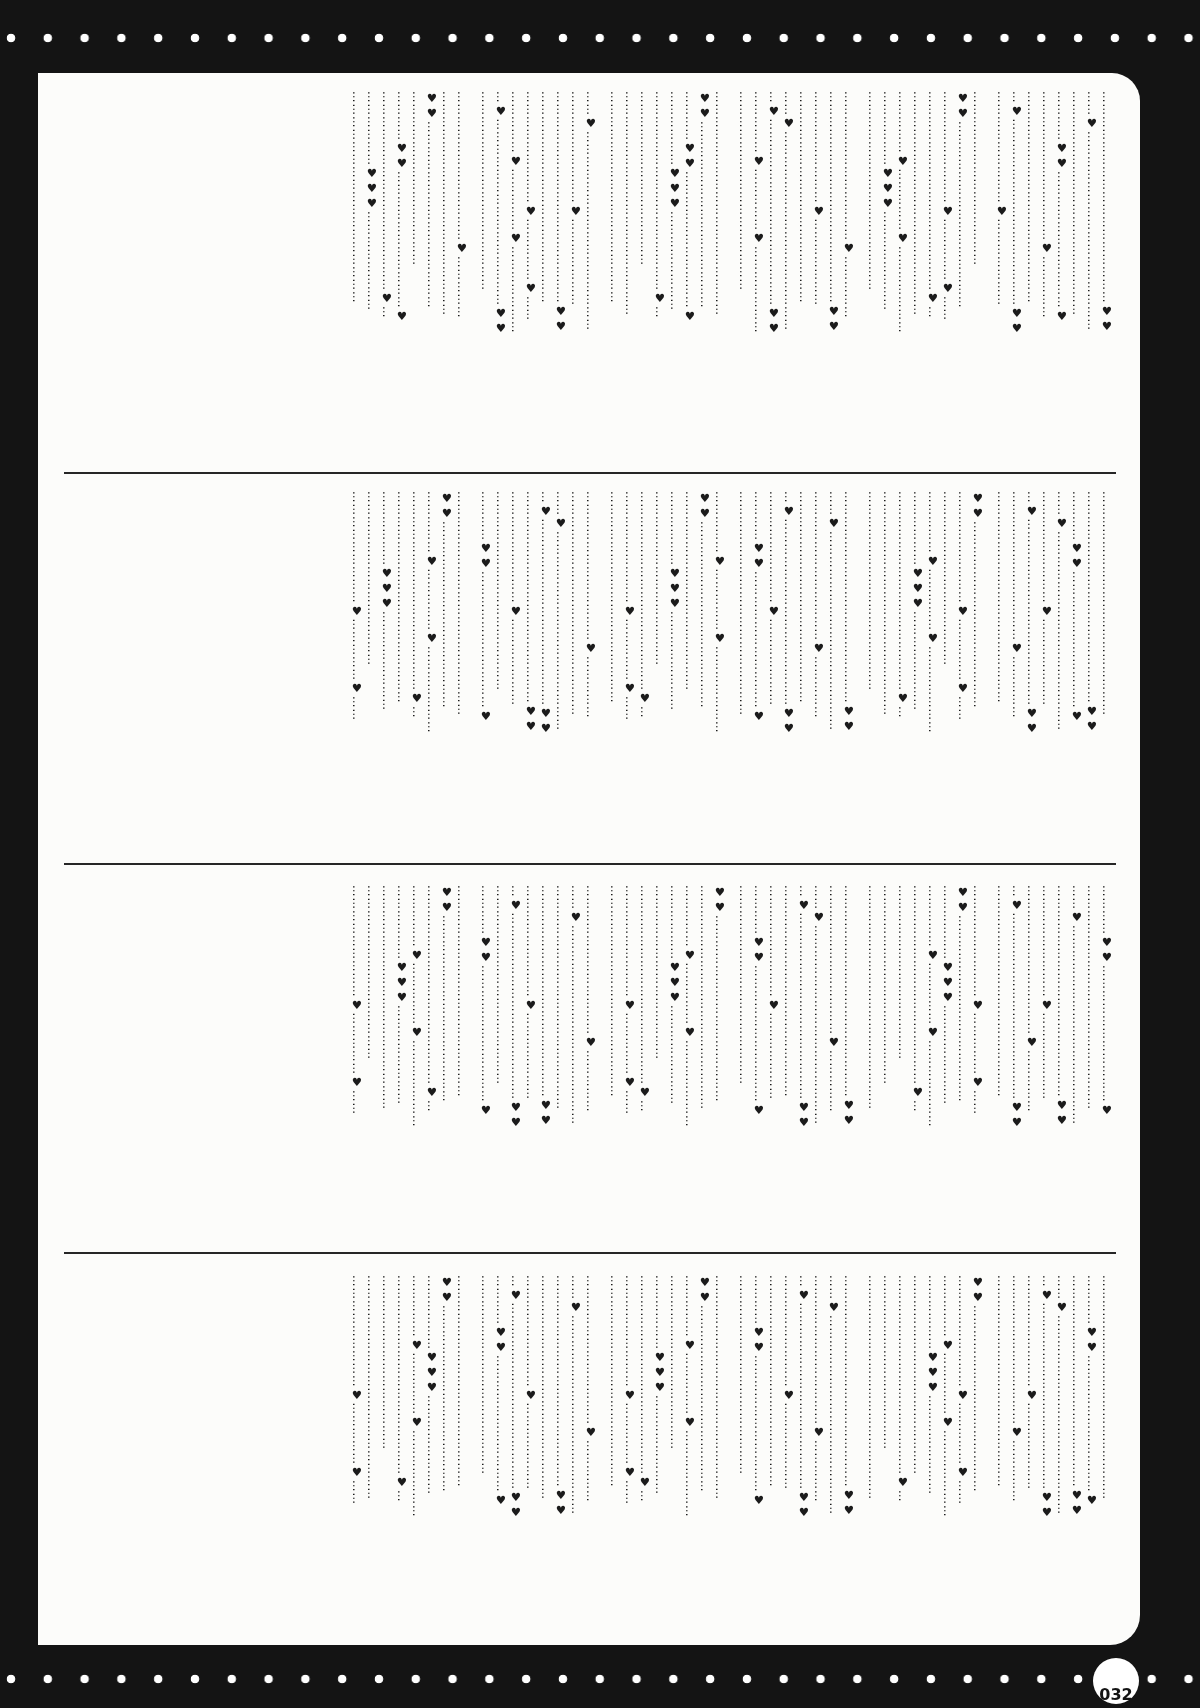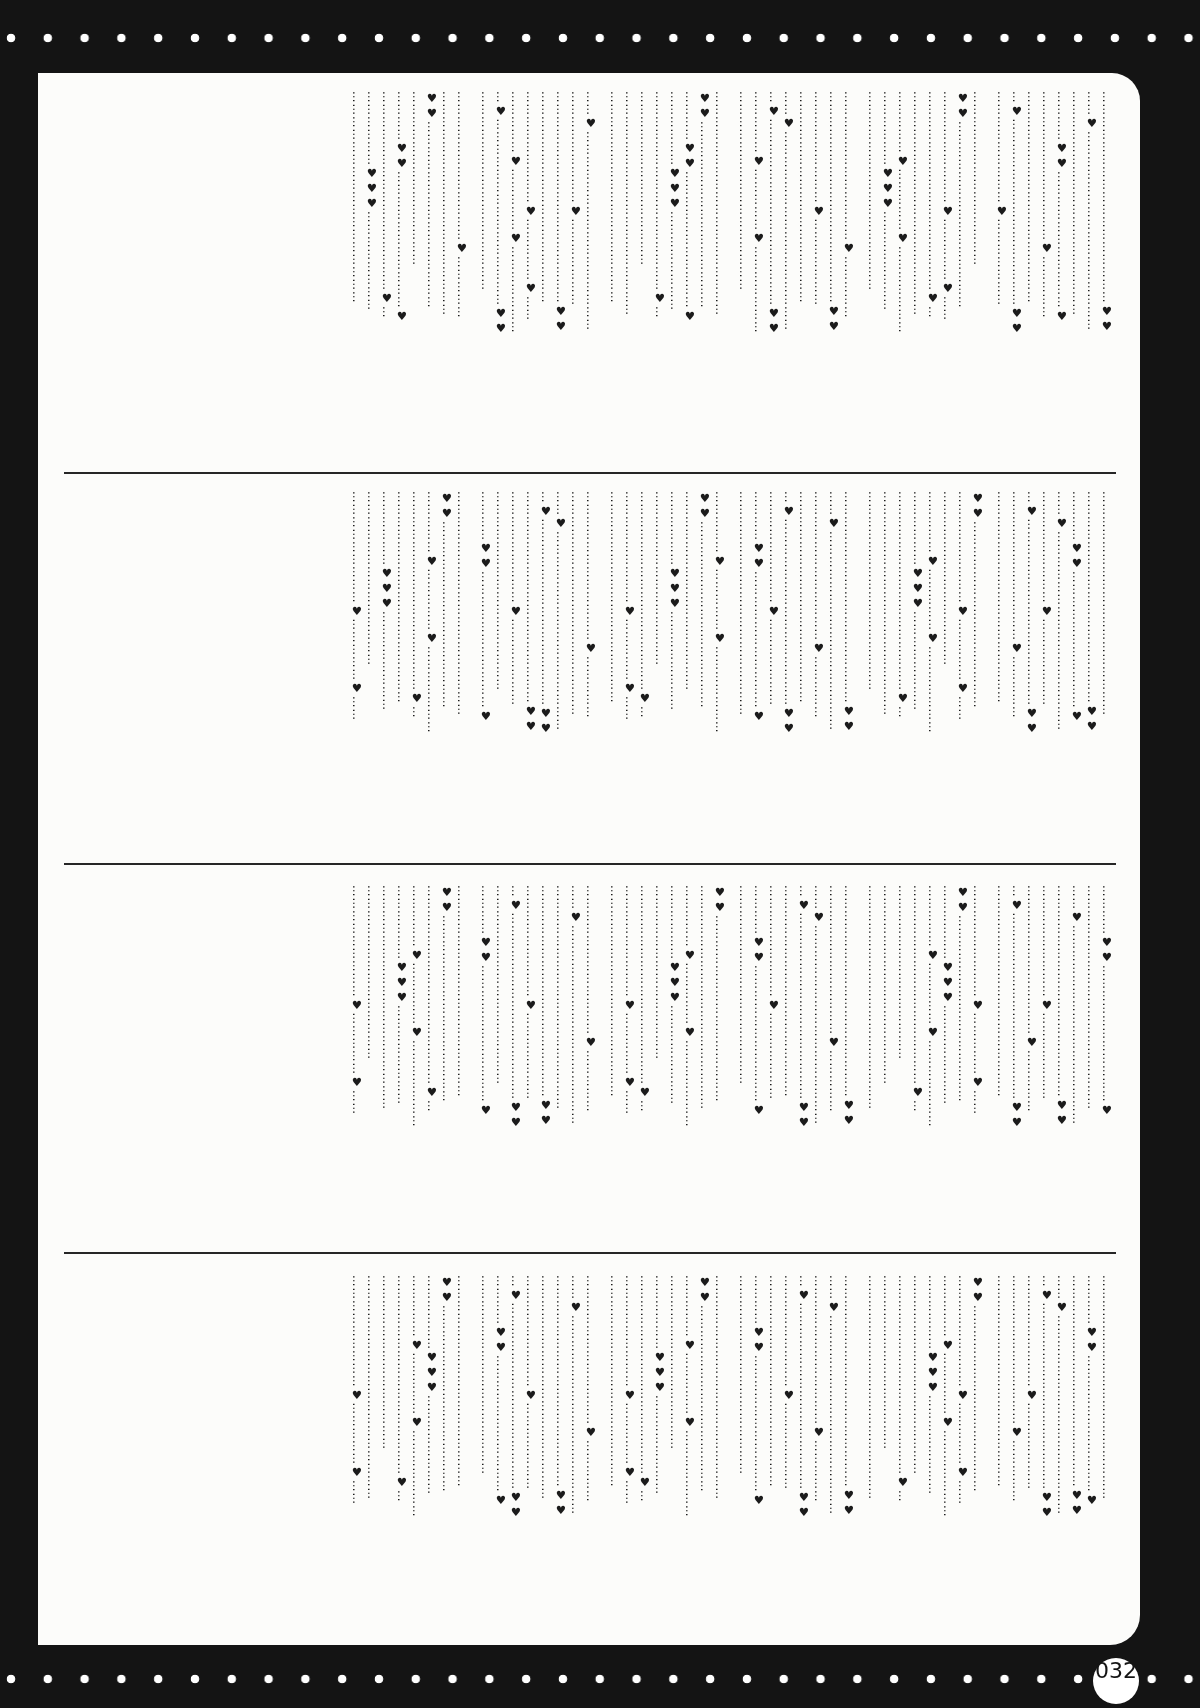--- a/index.html
+++ b/index.html
@@ -31,22 +31,22 @@
   }
   .tb1{top:18px;height:374px;}
   .tb2{top:418px;height:366px;}
   .tb3{top:812px;height:360px;}
   .tb4{top:1202px;height:366px;}
   .col{width:15px;height:100%;line-height:15px;overflow:hidden;}
   .col.spacer{width:9px;}
   .page-num{
     position:absolute;left:1093px;top:1658px;width:46px;height:46px;
     background:#ffffff;border-radius:50%;
-    display:flex;align-items:flex-start;justify-content:center;
-    color:#141414;font-weight:normal;font-size:22px;
+    display:flex;align-items:flex-end;justify-content:center;
+    color:#141414;font-weight:bold;font-size:16px;
     font-family:"DejaVu Sans", sans-serif;letter-spacing:0;
   }
 </style>
 </head>
 <body>
 
 <div class="dots-row dots-top"></div>
 <div class="dots-row dots-bottom"></div>
 
 <div class="page">

